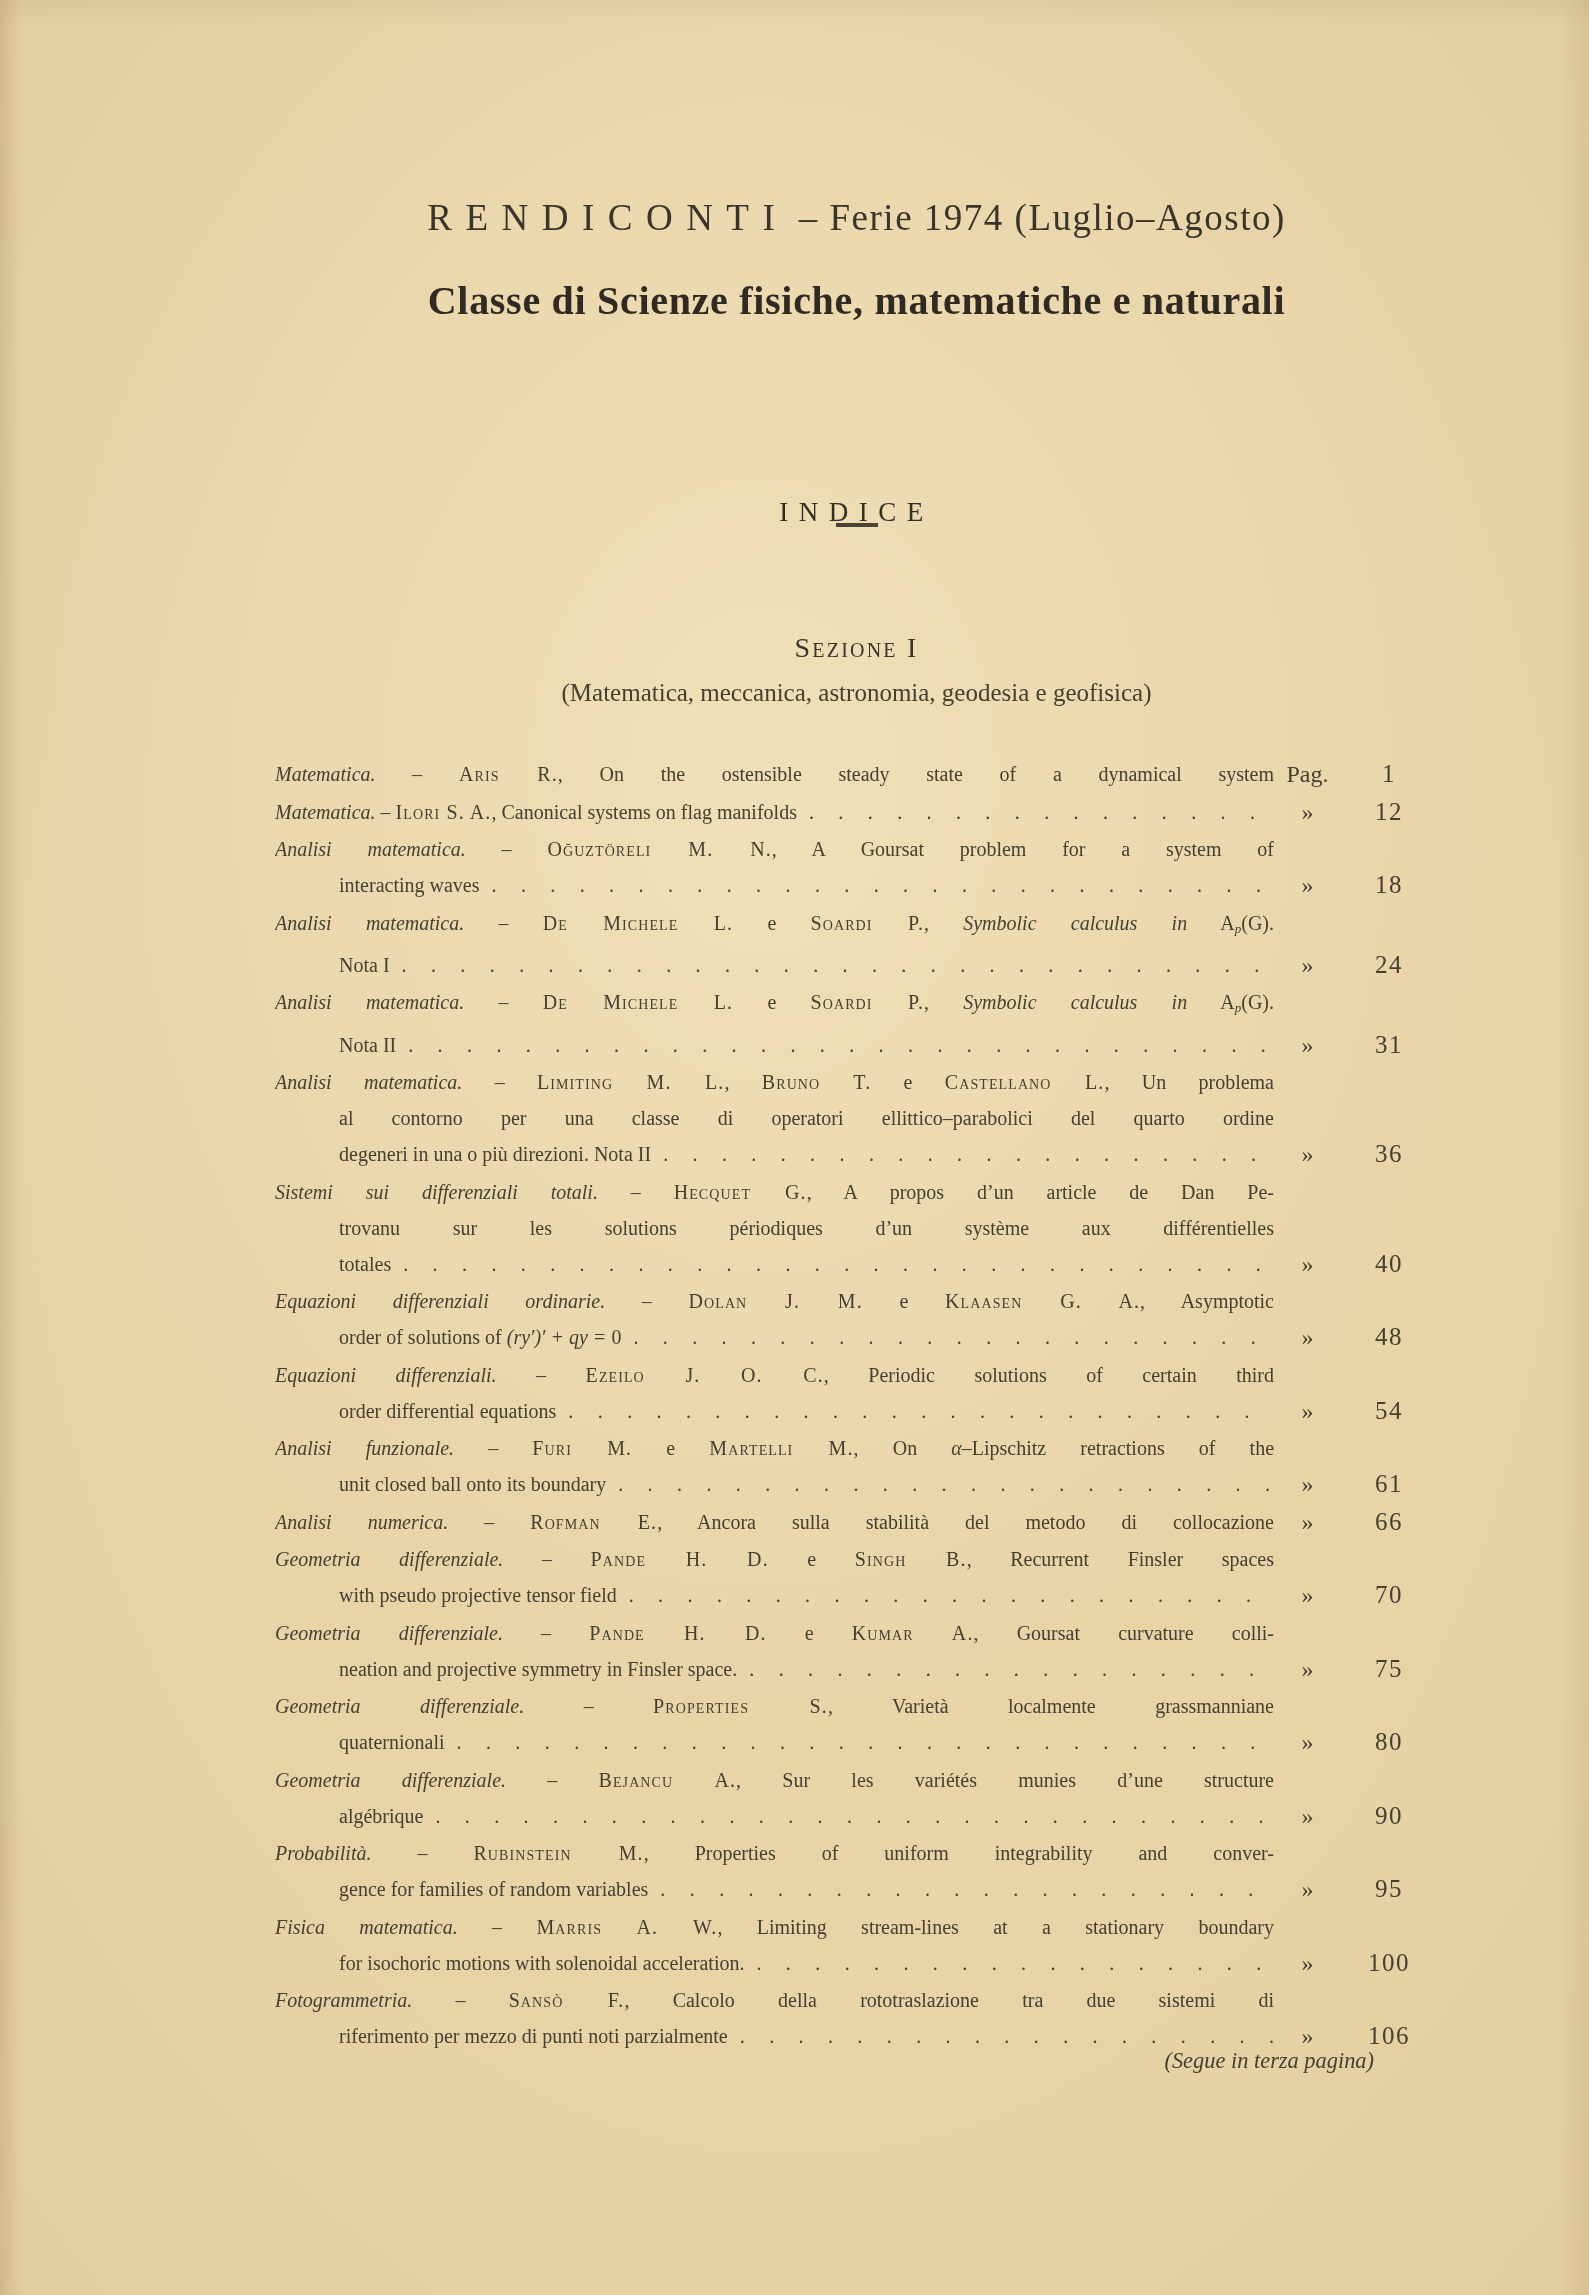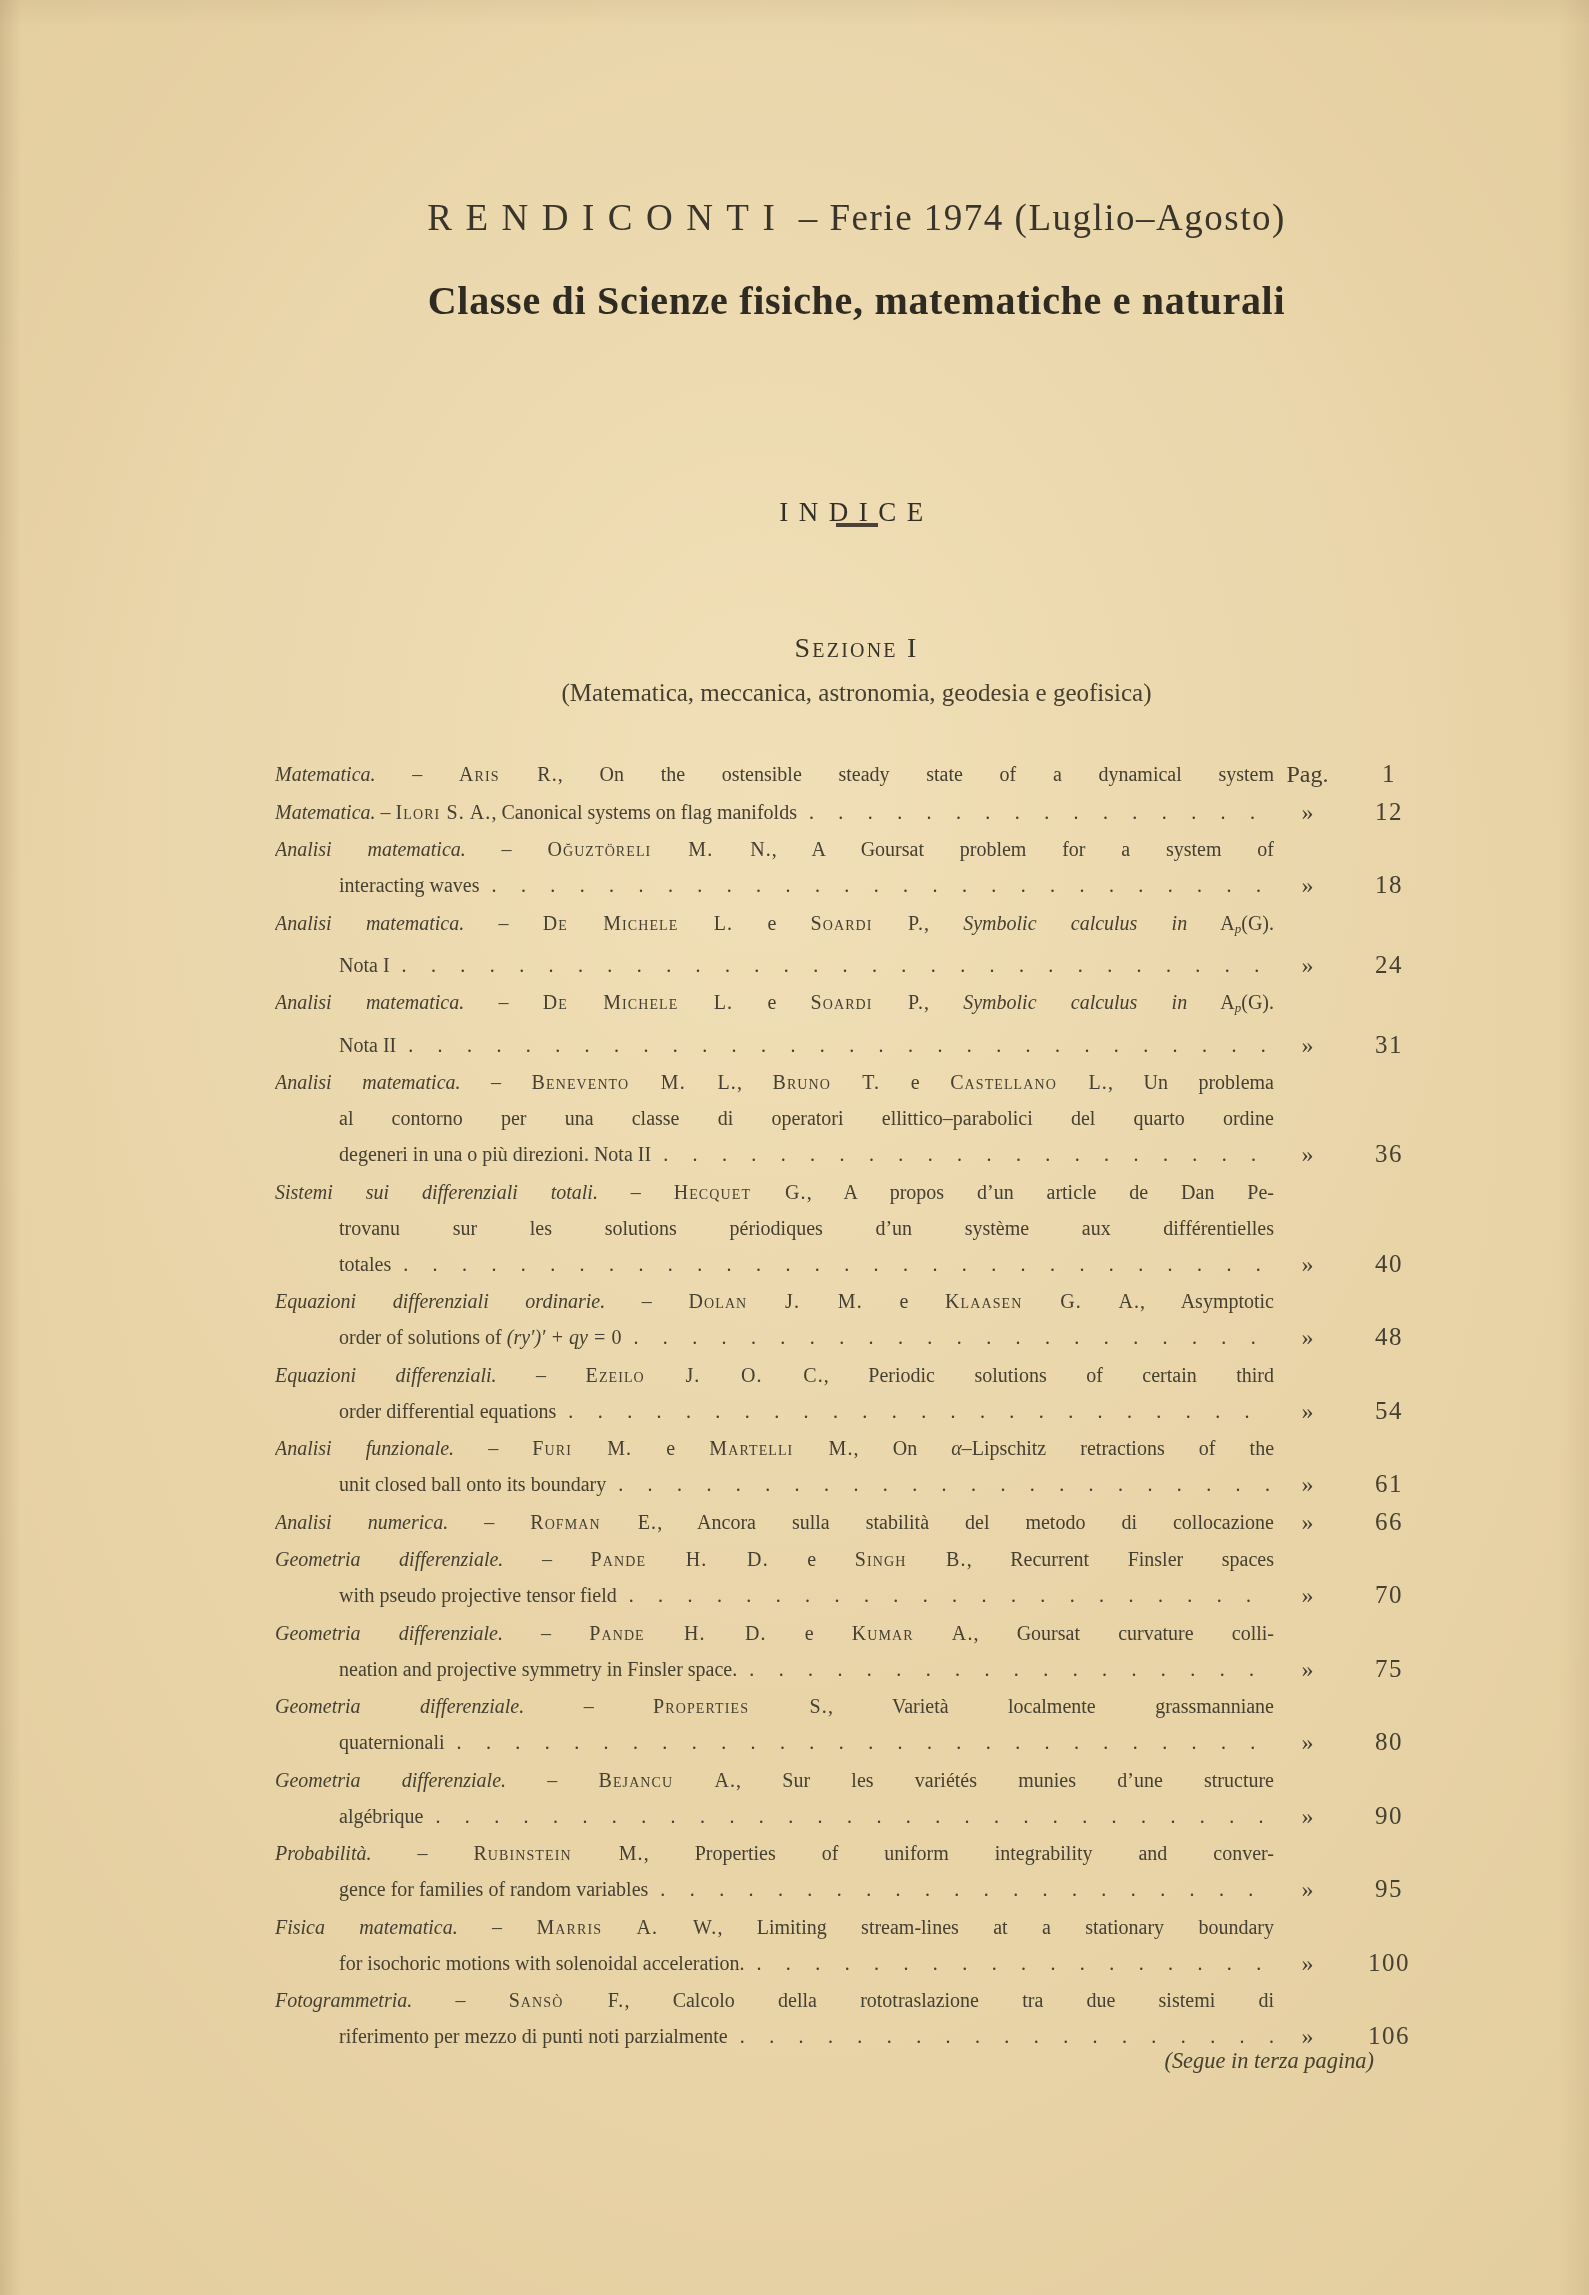--- a/index.html
+++ b/index.html
@@ -100,21 +100,21 @@
     <div class="entry">
       <div class="etext">
         <div class="eline just"><span class="s-l">Analisi matematica.</span><span class="s-r"> – </span><span class="s-c">De Michele L.</span><span class="s-r"> e </span><span class="s-c">Soardi P.</span><span class="s-r">, </span><span class="s-i">Symbolic calculus in</span><span class="s-r"> A</span><span class="s-p">p</span><span class="s-r">(G).</span></div>
         <div class="eline cont"><span class="s-r">Nota II</span><span class="leader">. . . . . . . . . . . . . . . . . . . . . . . . . . . . . . . . . . . . . . . . . . . . . . . . . . . . . . . . . . . .</span></div>
       </div>
       <div class="emark">»</div>
       <div class="epage">31</div>
     </div>
     <div class="entry">
       <div class="etext">
-        <div class="eline just"><span class="s-l">Analisi matematica.</span><span class="s-r"> – </span><span class="s-c">Benevento M. L.</span><span class="s-r">, </span><span class="s-c">Bruno T.</span><span class="s-r"> e </span><span class="s-c">Castellano L.</span><span class="s-r">, Un problema</span></div>
+        <div class="eline just"><span class="s-l">Analisi matematica.</span><span class="s-r"> – </span><span class="s-c">Limiting M. L.</span><span class="s-r">, </span><span class="s-c">Bruno T.</span><span class="s-r"> e </span><span class="s-c">Castellano L.</span><span class="s-r">, Un problema</span></div>
         <div class="eline cont just"><span class="s-r">al contorno per una classe di operatori ellittico–parabolici del quarto ordine</span></div>
         <div class="eline cont"><span class="s-r">degeneri in una o più direzioni. Nota II</span><span class="leader">. . . . . . . . . . . . . . . . . . . . . . . . . . . . . . . . . . . . . . . . . . . . . . . . . . . . . . . . . . . .</span></div>
       </div>
       <div class="emark">»</div>
       <div class="epage">36</div>
     </div>
     <div class="entry">
       <div class="etext">
         <div class="eline just"><span class="s-l">Sistemi sui differenziali totali.</span><span class="s-r"> – </span><span class="s-c">Hecquet G.</span><span class="s-r">,  A propos d’un article de Dan Pe-</span></div>
         <div class="eline cont just"><span class="s-r">trovanu sur les solutions périodiques d’un système aux différentielles</span></div>

